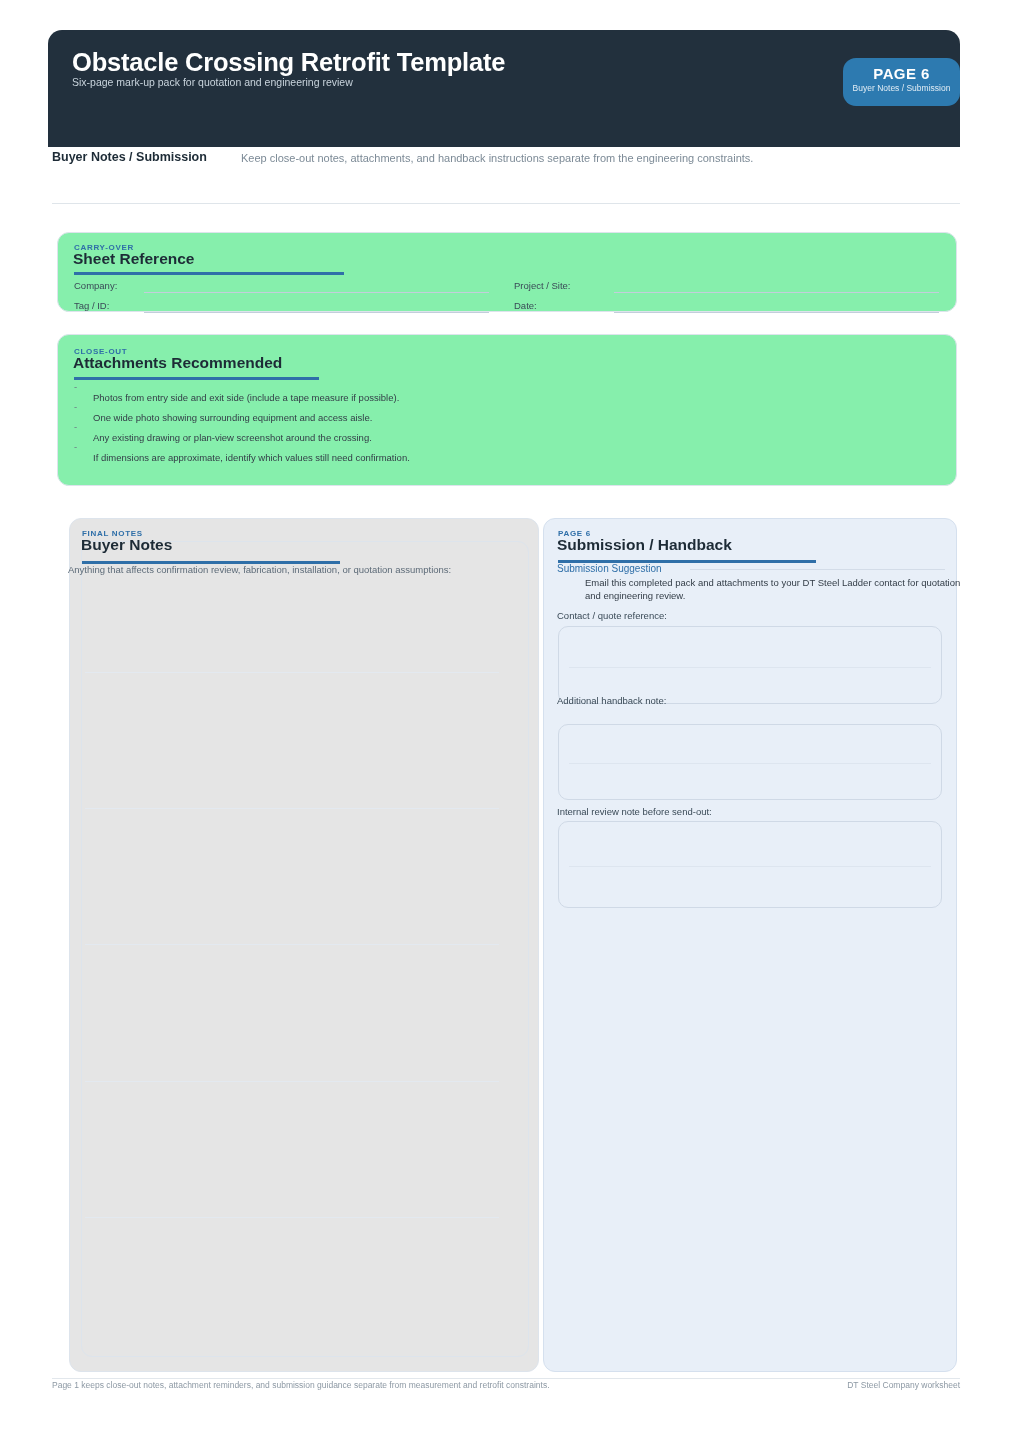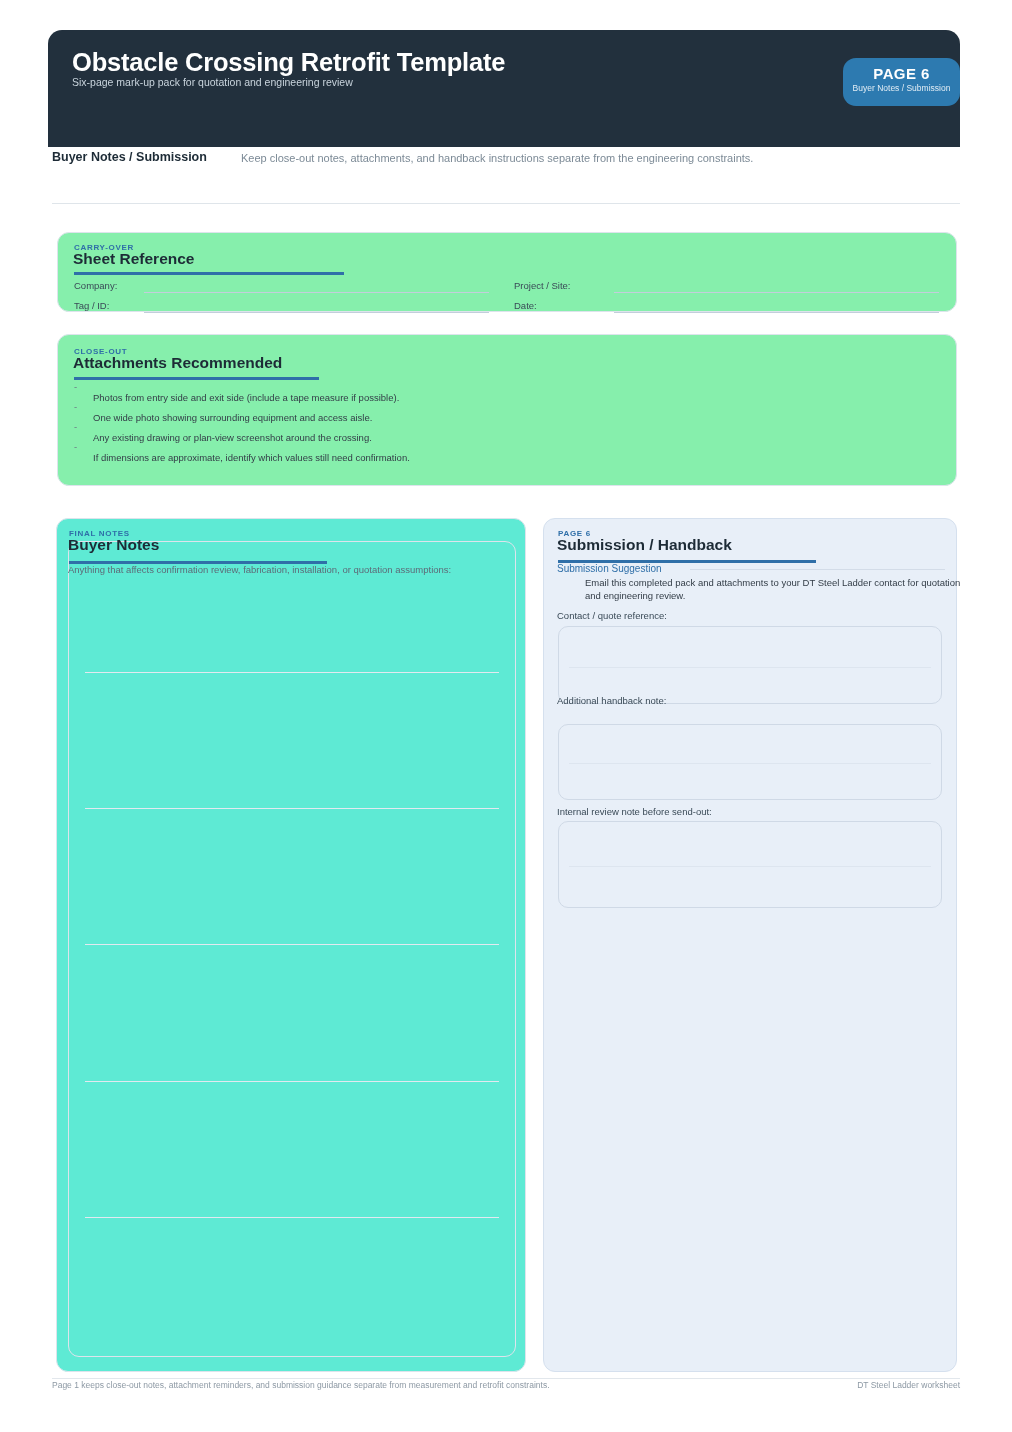--- a/index.html
+++ b/index.html
@@ -144,22 +144,22 @@
     color: #333d47;
   }
   .bullet .dash {
     position: absolute; left: 0; top: 0;
     color: #6a7884; font-size: 9.5px;
   }
   .bullet .btxt { position: absolute; left: 19px; top: 0; white-space: nowrap; margin-top: 11px; }
 
   
   #panel-notes {
-    left: 56px; top: 518px; width: 470px; height: 854px;
-    background: #5eead4;
+    left: 69px; top: 518px; width: 470px; height: 854px;
+    background: #e5e5e5;
   }
   #panel-notes .kicker     { left: 12px; top: 10px; }
   #panel-notes .card-title { left: 11px; top: 17px; }
   #panel-notes .title-bar  { left: 12px; top: 42px; width: 258px; }
 
   .notes-inner {
     position: absolute;
     left: 11px; top: 22px;
     width: 448px; height: 816px;
     border: 1px solid #dde4ec;
@@ -357,13 +357,13 @@
   <div class="wline" style="top:38px;"></div>
 </div>
 
 <div class="fieldcap" style="left:557px; top:806px;">Internal review note before send-out:</div>
 <div class="writebox" style="left:558px; top:821px; width:384px; height:87px;">
   <div class="wline" style="top:44px;"></div>
 </div>
 
 <div class="footer-rule"></div>
 <div class="footer-left">Page 1 keeps close-out notes, attachment reminders, and submission guidance separate from measurement and retrofit constraints.</div>
-<div class="footer-right">DT Steel Ladder worksheet</div>
+<div class="footer-right">DT Steel Company worksheet</div>
 
 </body></html>

